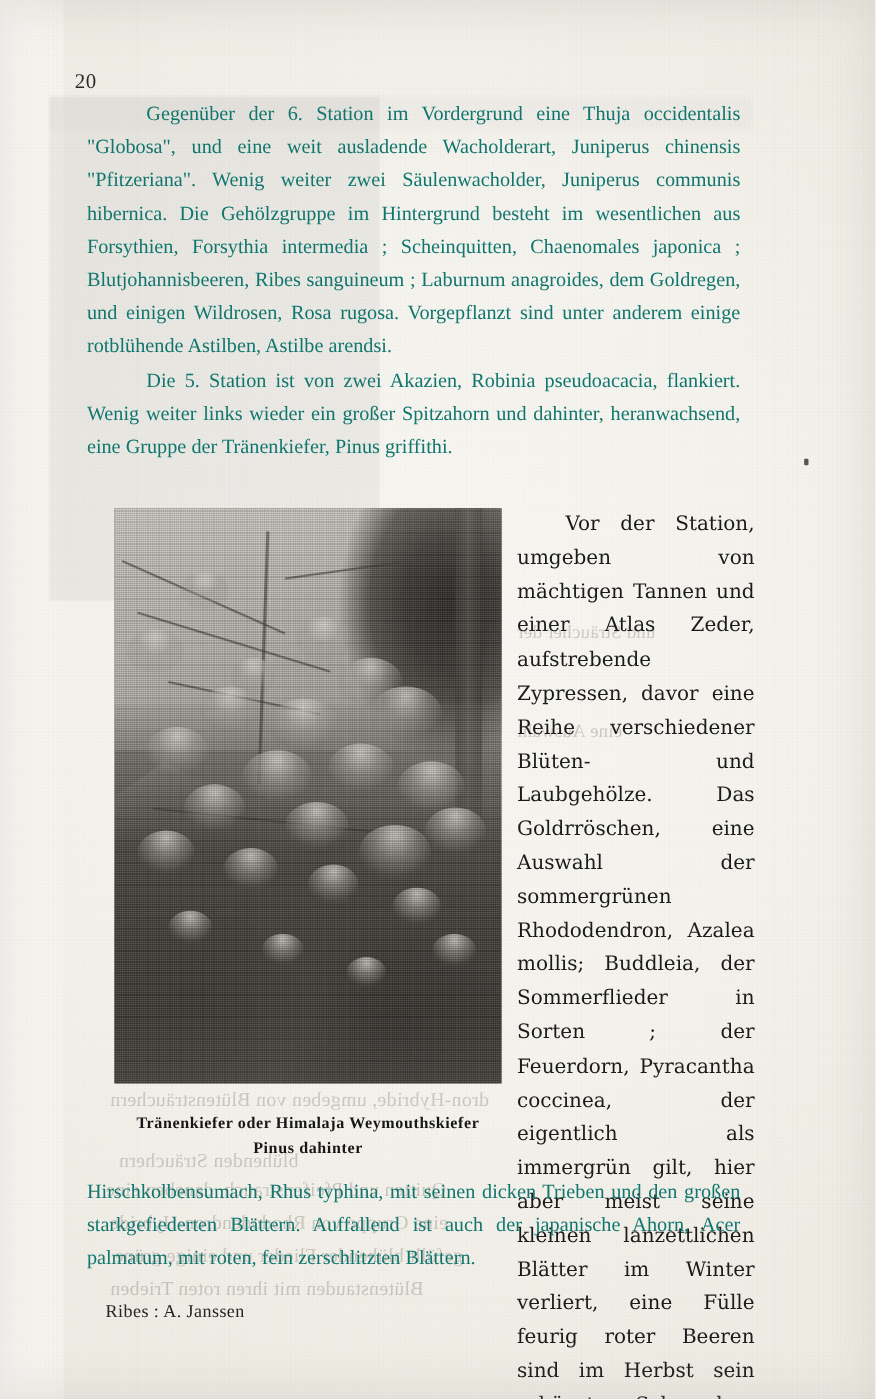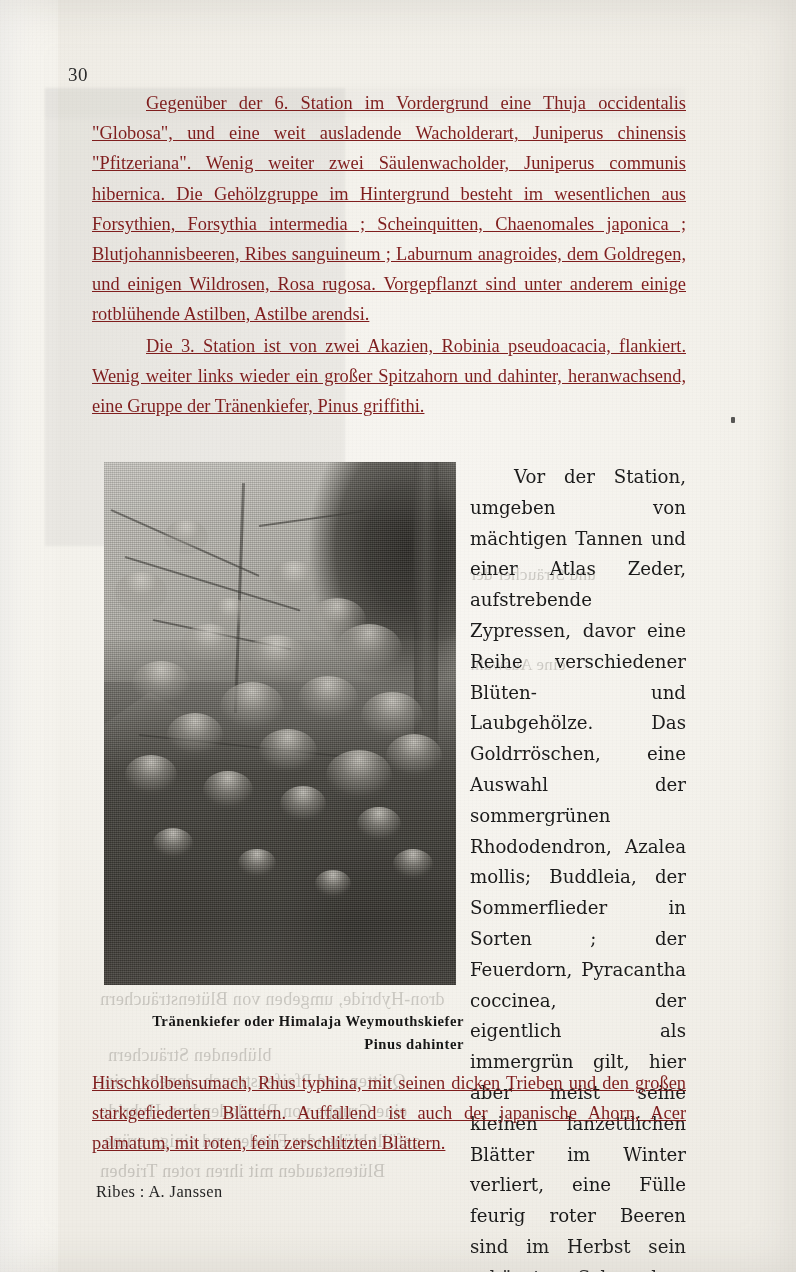--- a/index.html
+++ b/index.html
@@ -67,28 +67,27 @@
     position: absolute;
     left: 68px; top: 64px;
     font-size: 19px;
     letter-spacing: 0.5px;
     color: #2a2a2a;
   }
 
   
   .col-main {
     position: absolute;
-    left: 92px;
+    left: 79px;
     width: 594px;
     font-size: 18.4px;
     line-height: 30.2px;
     text-align: justify;
     text-justify: inter-word;
-    color: #7f1d1d;
-    text-decoration: underline;
+    color: #0f766e;
   }
   .col-main p { margin: 0; }
   .col-main p.indent { text-indent: 54px; }
 
   #para-1 { top: 88px; }
   #para-2 { top: 331px; }
 
   
   .photo-wrap {
     position: absolute;
@@ -169,21 +168,21 @@
     font-family: "DejaVu Serif", "Liberation Serif", serif;
     color: #1a1a1a;
   }
   .col-side p { margin: 0; text-indent: 44px; }
 
   
   .caption {
     position: absolute;
     left: 96px; top: 1010px;
     width: 368px;
-    text-align: right;
+    text-align: center;
     font-weight: bold;
     font-size: 14.6px;
     line-height: 23px;
     letter-spacing: 0.55px;
     color: #161616;
   }
 
   
   #para-3 {
     top: 1068px;
@@ -233,28 +232,28 @@
 </head>
 <body>
 
 <div id="page">
 
   <div class="paper-base"></div>
   <div class="scan-shadow-left"></div>
   <div class="scan-band"></div>
   <div class="scan-band-2"></div>
 
-  <div class="page-number">30</div>
+  <div class="page-number">20</div>
 
   <div class="col-main" id="para-1">
     <p class="indent">Gegenüber der 6. Station im Vordergrund eine Thuja occidentalis "Globosa", und eine weit ausladende Wacholderart, Juniperus chinensis "Pfitzeriana". Wenig weiter zwei Säulenwacholder, Juniperus communis hibernica. Die Gehölzgruppe im Hintergrund besteht im wesentlichen aus Forsythien, Forsythia intermedia ; Scheinquitten, Chaenomales japonica ; Blutjohannisbeeren, Ribes sanguineum ; Laburnum anagroides, dem Goldregen, und einigen Wildrosen, Rosa rugosa. Vorgepflanzt sind unter anderem einige rotblühende Astilben, Astilbe arendsi.</p>
   </div>
 
   <div class="col-main" id="para-2">
-    <p class="indent">Die 3. Station ist von zwei Akazien, Robinia pseudoacacia, flankiert. Wenig weiter links wieder ein großer Spitzahorn und dahinter, heranwachsend, eine Gruppe der Tränenkiefer, Pinus griffithi.</p>
+    <p class="indent">Die 5. Station ist von zwei Akazien, Robinia pseudoacacia, flankiert. Wenig weiter links wieder ein großer Spitzahorn und dahinter, heranwachsend, eine Gruppe der Tränenkiefer, Pinus griffithi.</p>
   </div>
 
   <div class="speck"></div>
 
   <div class="photo-wrap">
     <div class="photo-canvas">
       <div class="ph-sky"></div>
       <div class="ph-darktree"></div>
       <div class="ph-trunk-right"></div>
       <div class="ph-house"></div>

